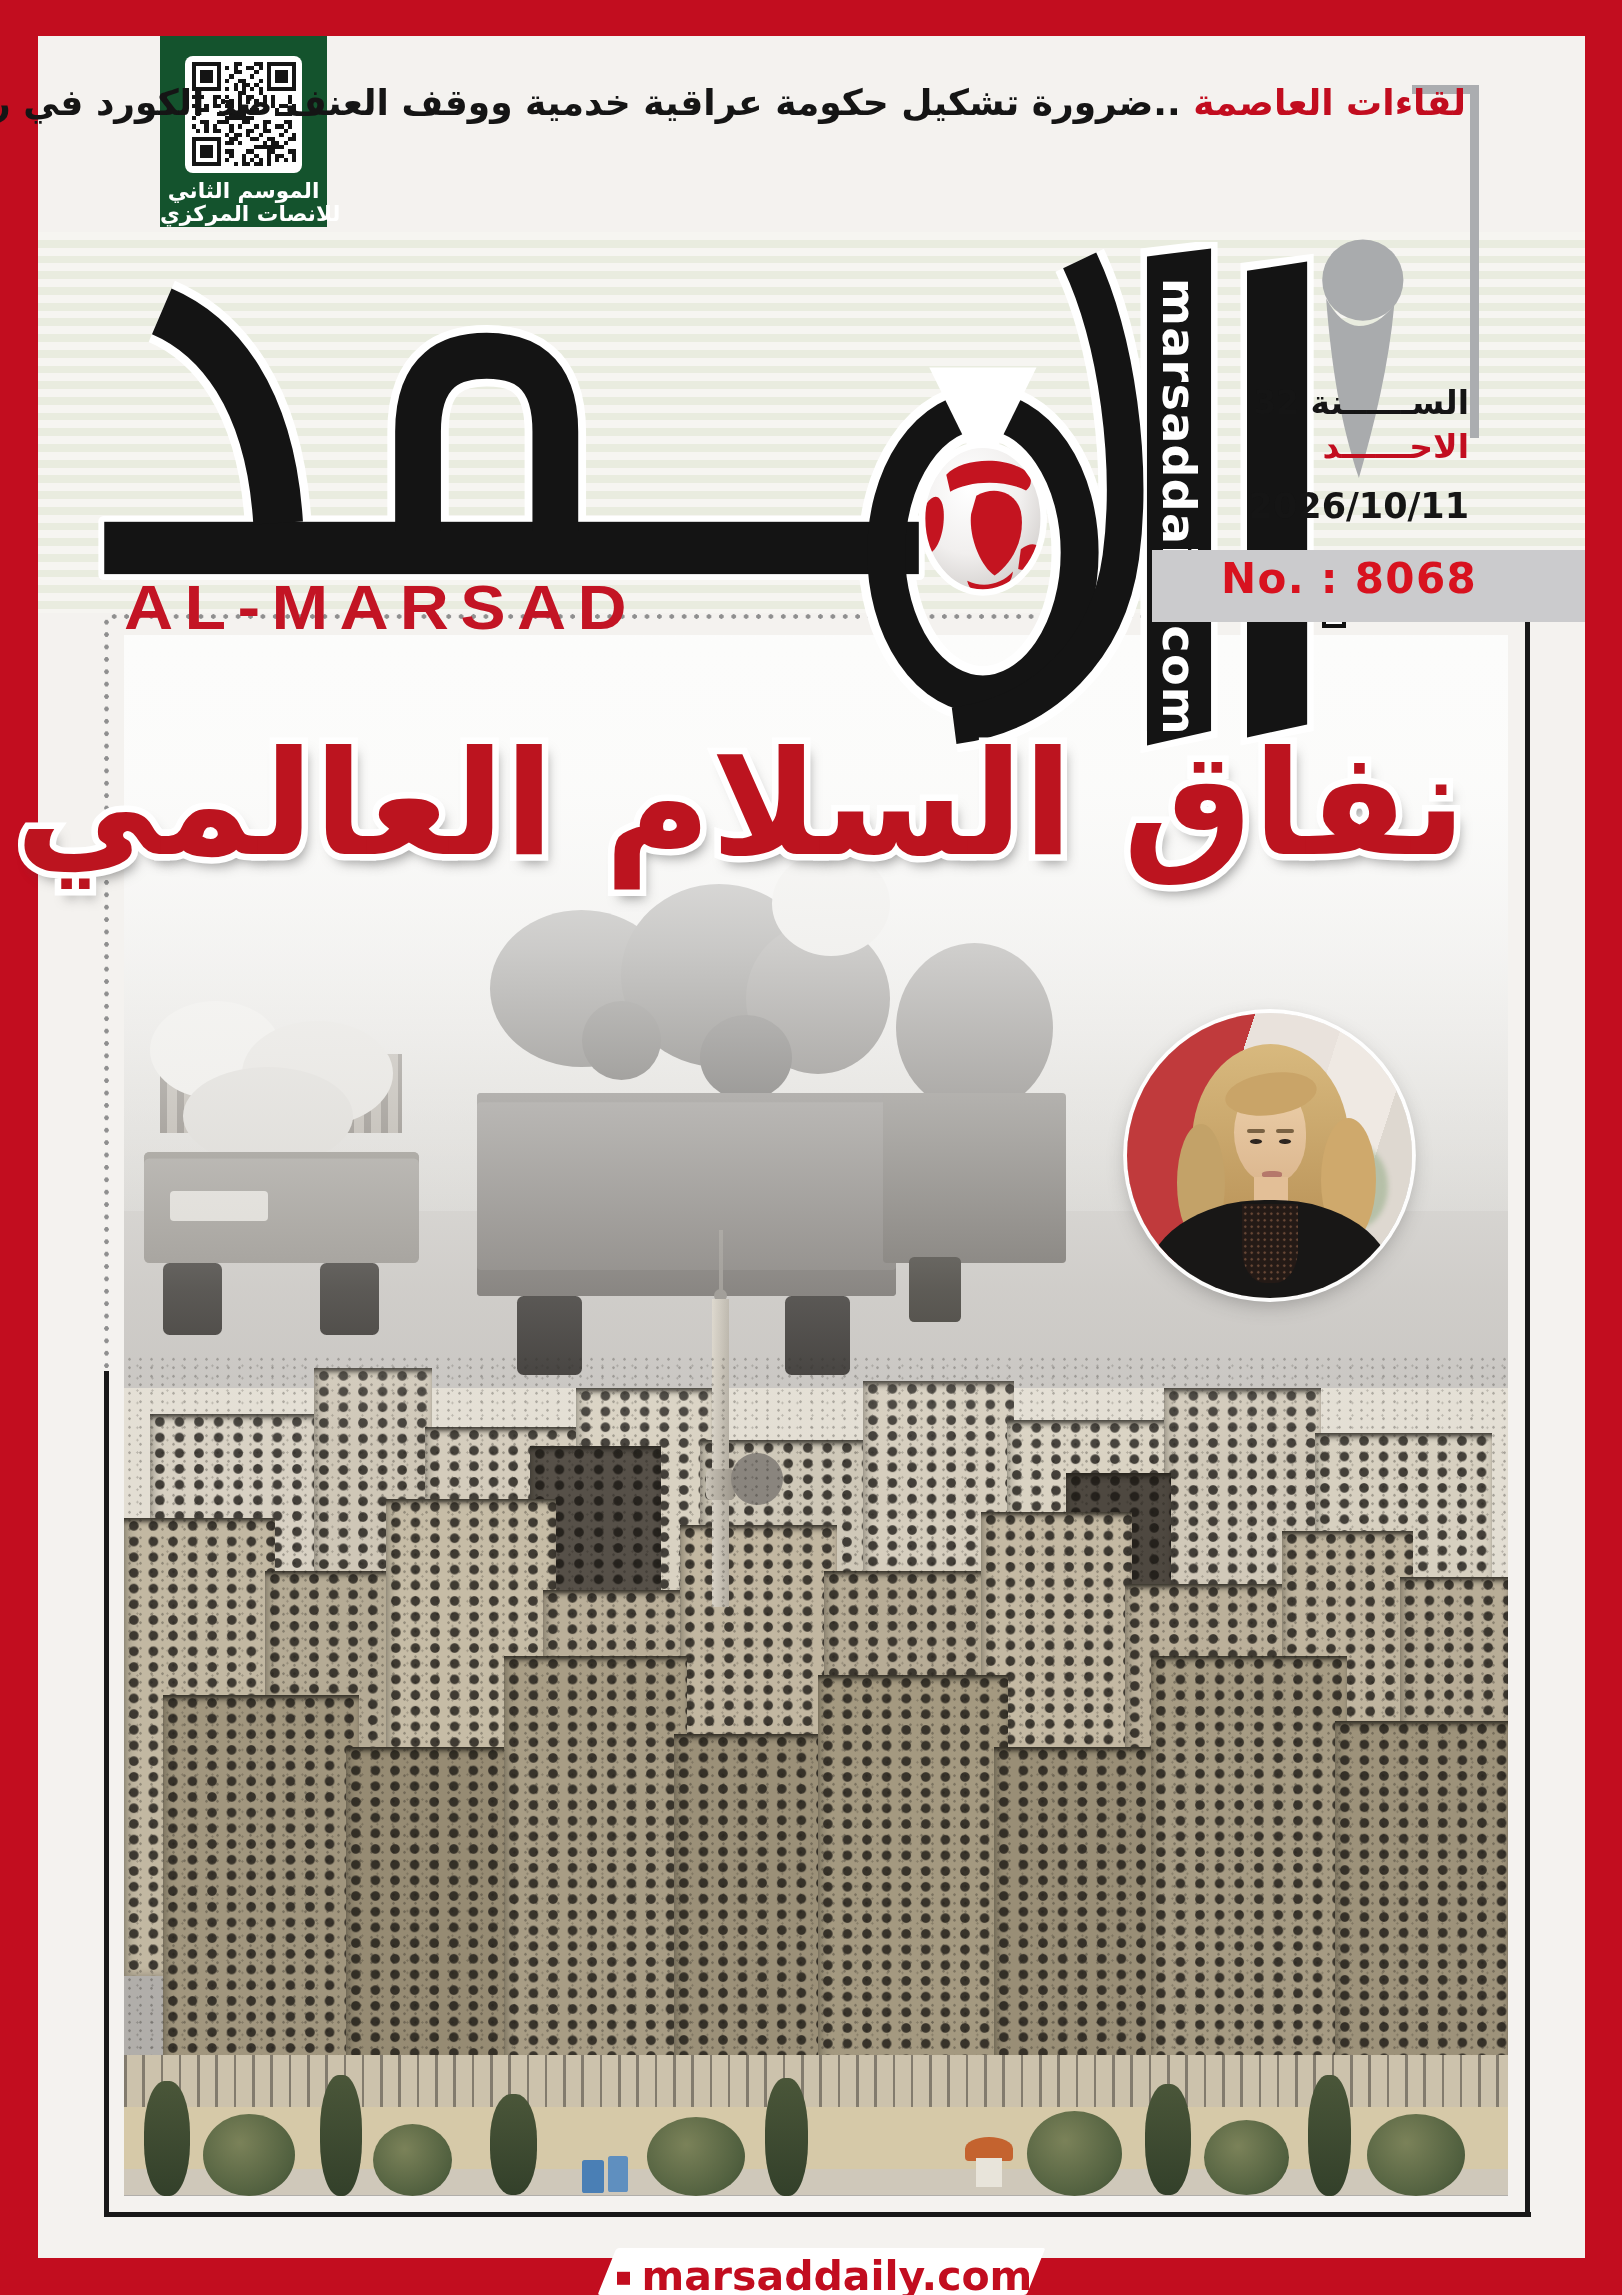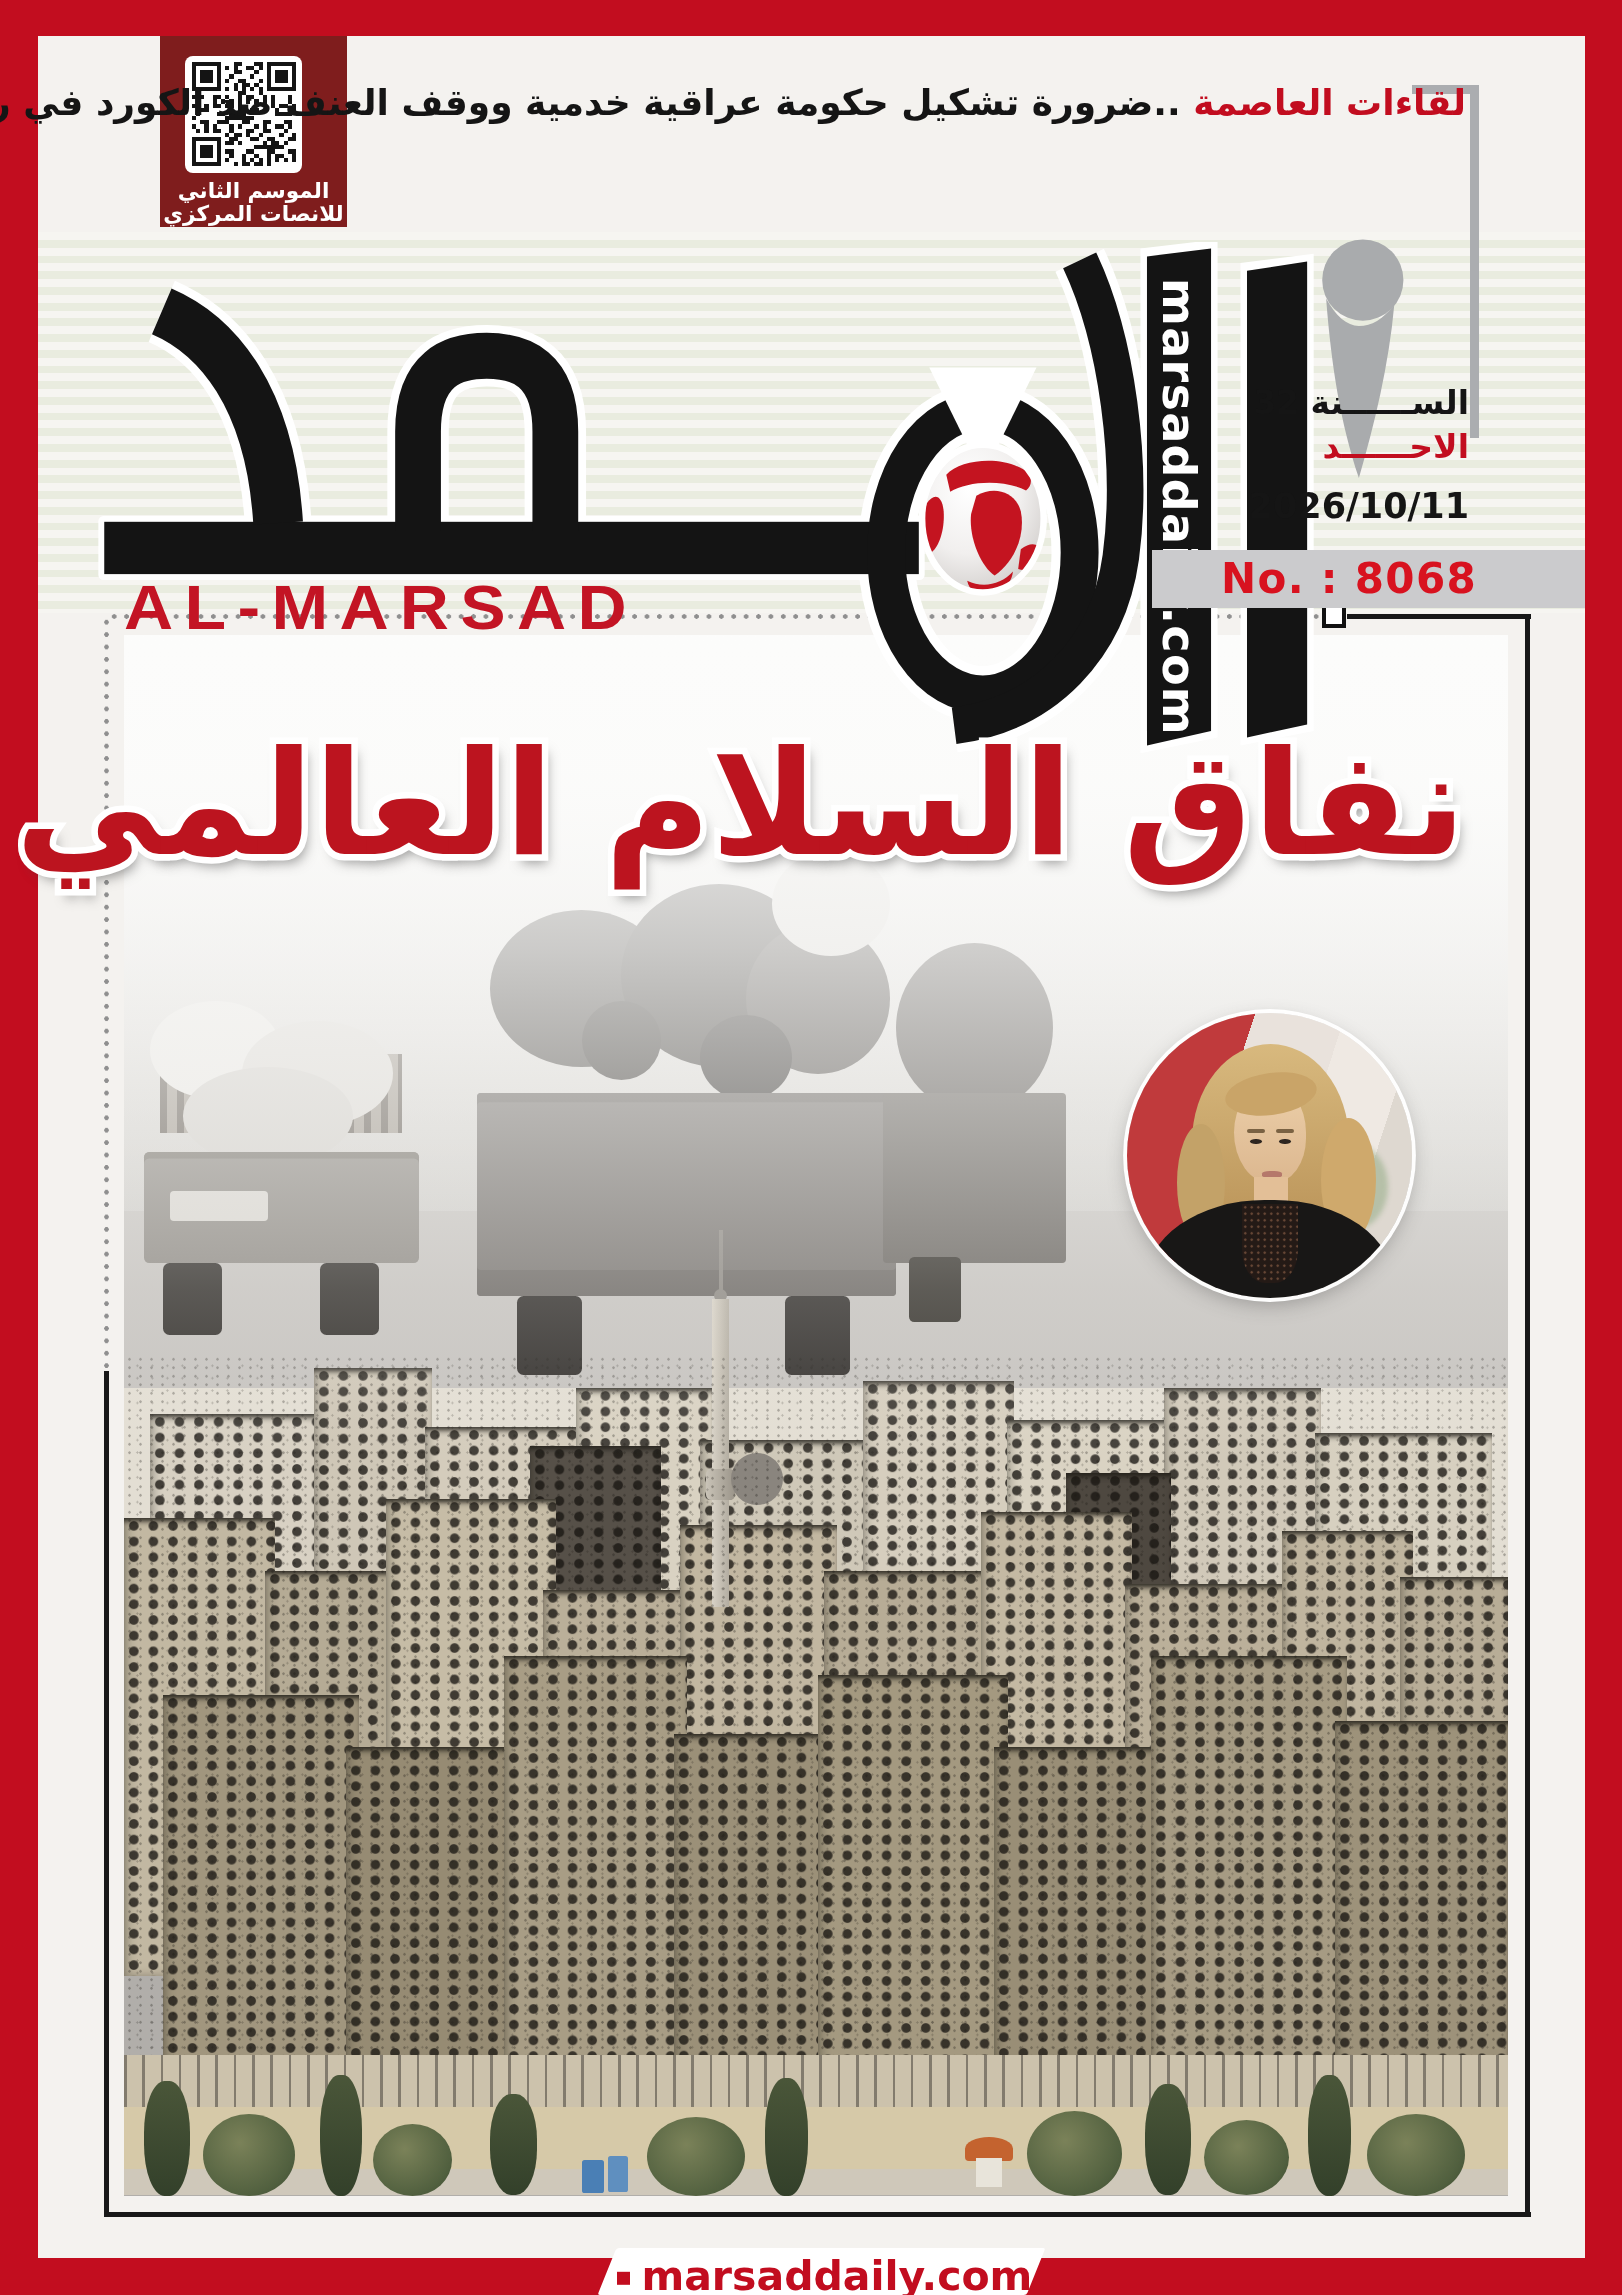--- a/index.html
+++ b/index.html
@@ -4,21 +4,21 @@
 <style>
   html,body{margin:0;padding:0;background:#444;}
   .page{position:relative;width:1623px;height:2295px;background:#c20d1f;overflow:hidden;
         font-family:"DejaVu Sans",sans-serif;}
   .abs{position:absolute;}
   
   .content-bg{left:38px;top:36px;width:1547px;height:2222px;background:#f4f2ef;}
   .stripes{left:38px;top:232px;width:1547px;height:381px;
     background:repeating-linear-gradient(180deg,#f6f5f1 0 7.9px,#e9ecdf 7.9px 15.7px);}
   
-  .qr-badge{left:160px;top:36px;width:187px;height:191px;background:#7f1d1d;}
+  .qr-badge{left:160px;top:36px;width:167px;height:191px;background:#14532d;}
   .qr-box{position:absolute;left:25px;top:19.6px;width:117px;height:117px;background:#fff;border-radius:7.9px;padding:6.5px;box-sizing:border-box;}
   .qr-box svg{width:100%;height:100%;}
   .qr-line{position:absolute;left:0;width:100%;text-align:center;color:#fff;font-weight:bold;font-size:21.6px;line-height:23.6px;white-space:nowrap;}
   .qr-l1{top:143px;} .qr-l2{top:166px;}
   
   .top-headline{right:157px;top:79px;direction:rtl;white-space:nowrap;font-weight:bold;font-size:36px;line-height:47px;}
   .top-headline .hl{color:#c20d1f;} .top-headline .rest{color:#151515;}
   .bracket{background:#abadb0;}
   
   .masthead-svg{left:92px;top:242px;width:1230px;height:523px;}
@@ -26,21 +26,21 @@
   .site-vert span{transform:rotate(90deg);white-space:nowrap;color:#fff;font-weight:bold;font-size:46px;letter-spacing:1.3px;}
   .al-marsad{left:124px;top:571px;color:#c31424;font-weight:bold;font-size:63px;letter-spacing:10.5px;
      transform:scaleX(1.08);transform-origin:left;white-space:nowrap;font-family:"Liberation Sans",sans-serif;}
   .comma-svg{left:1309px;top:229px;width:105px;height:262px;}
   .sr{position:absolute;width:0.7px;height:0.7px;overflow:hidden;clip:rect(0 0 0 0);}
   
   .issue-txt{direction:rtl;white-space:nowrap;font-weight:bold;text-align:right;right:154px;}
   .year{top:383px;font-size:33px;color:#151515;}
   .day{top:427px;font-size:33px;color:#c20d1f;margin-left:20px;}
   .date{top:486px;font-size:35px;color:#151515;direction:ltr;}
-  .issue-band{left:1152px;top:550px;width:433px;height:58px;background:#cbcbcd;}
+  .issue-band{left:1152px;top:550px;width:433px;height:72px;background:#cbcbcd;}
   .issue-band div{width:100%;height:58px;line-height:58px;text-align:center;color:#d8121f;font-weight:bold;font-size:42px;padding-right:39px;box-sizing:border-box;letter-spacing:1.3px;}
   
   .dot-h{left:108px;top:614px;width:1227px;height:5.2px;
      background-image:radial-gradient(circle,#8f8f8f 2.1px,transparent 2.5px);background-size:12.4px 5.2px;background-repeat:repeat-x;}
   .dot-v{left:104px;top:616px;width:5.2px;height:759px;
      background-image:radial-gradient(circle,#8f8f8f 2.1px,transparent 2.5px);background-size:5.2px 12.4px;background-repeat:repeat-y;}
   .ln{background:#181818;}
   .handle{left:1322px;top:604px;width:15.7px;height:15.7px;background:#fff;border:4.6px solid #111;}
   
   .photo{left:124px;top:635px;width:1384px;height:1561px;overflow:hidden;

